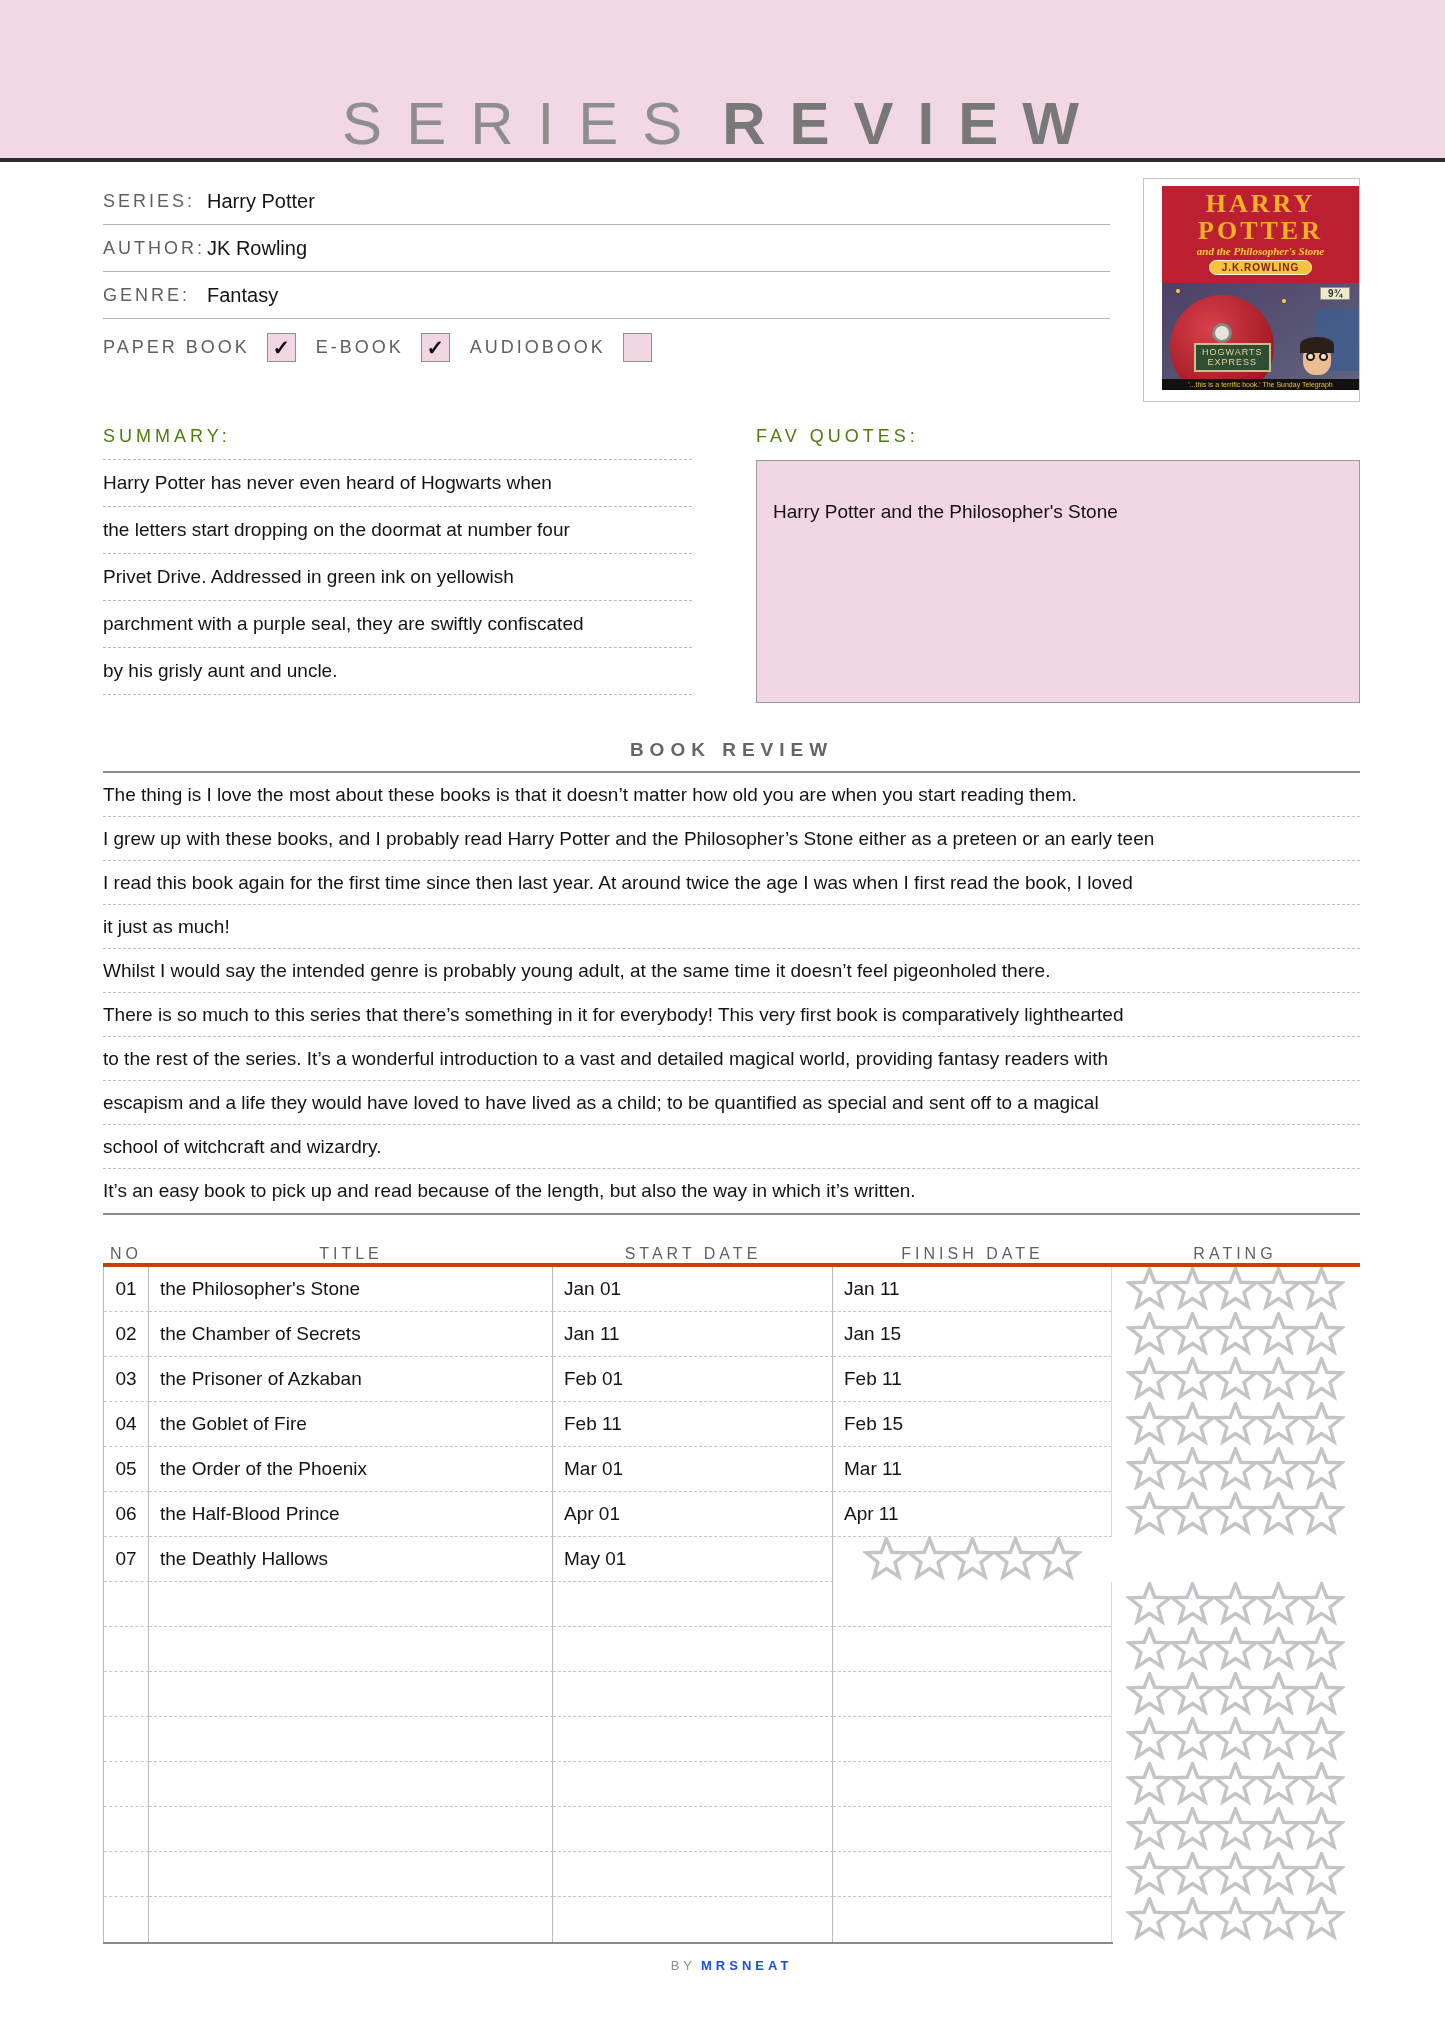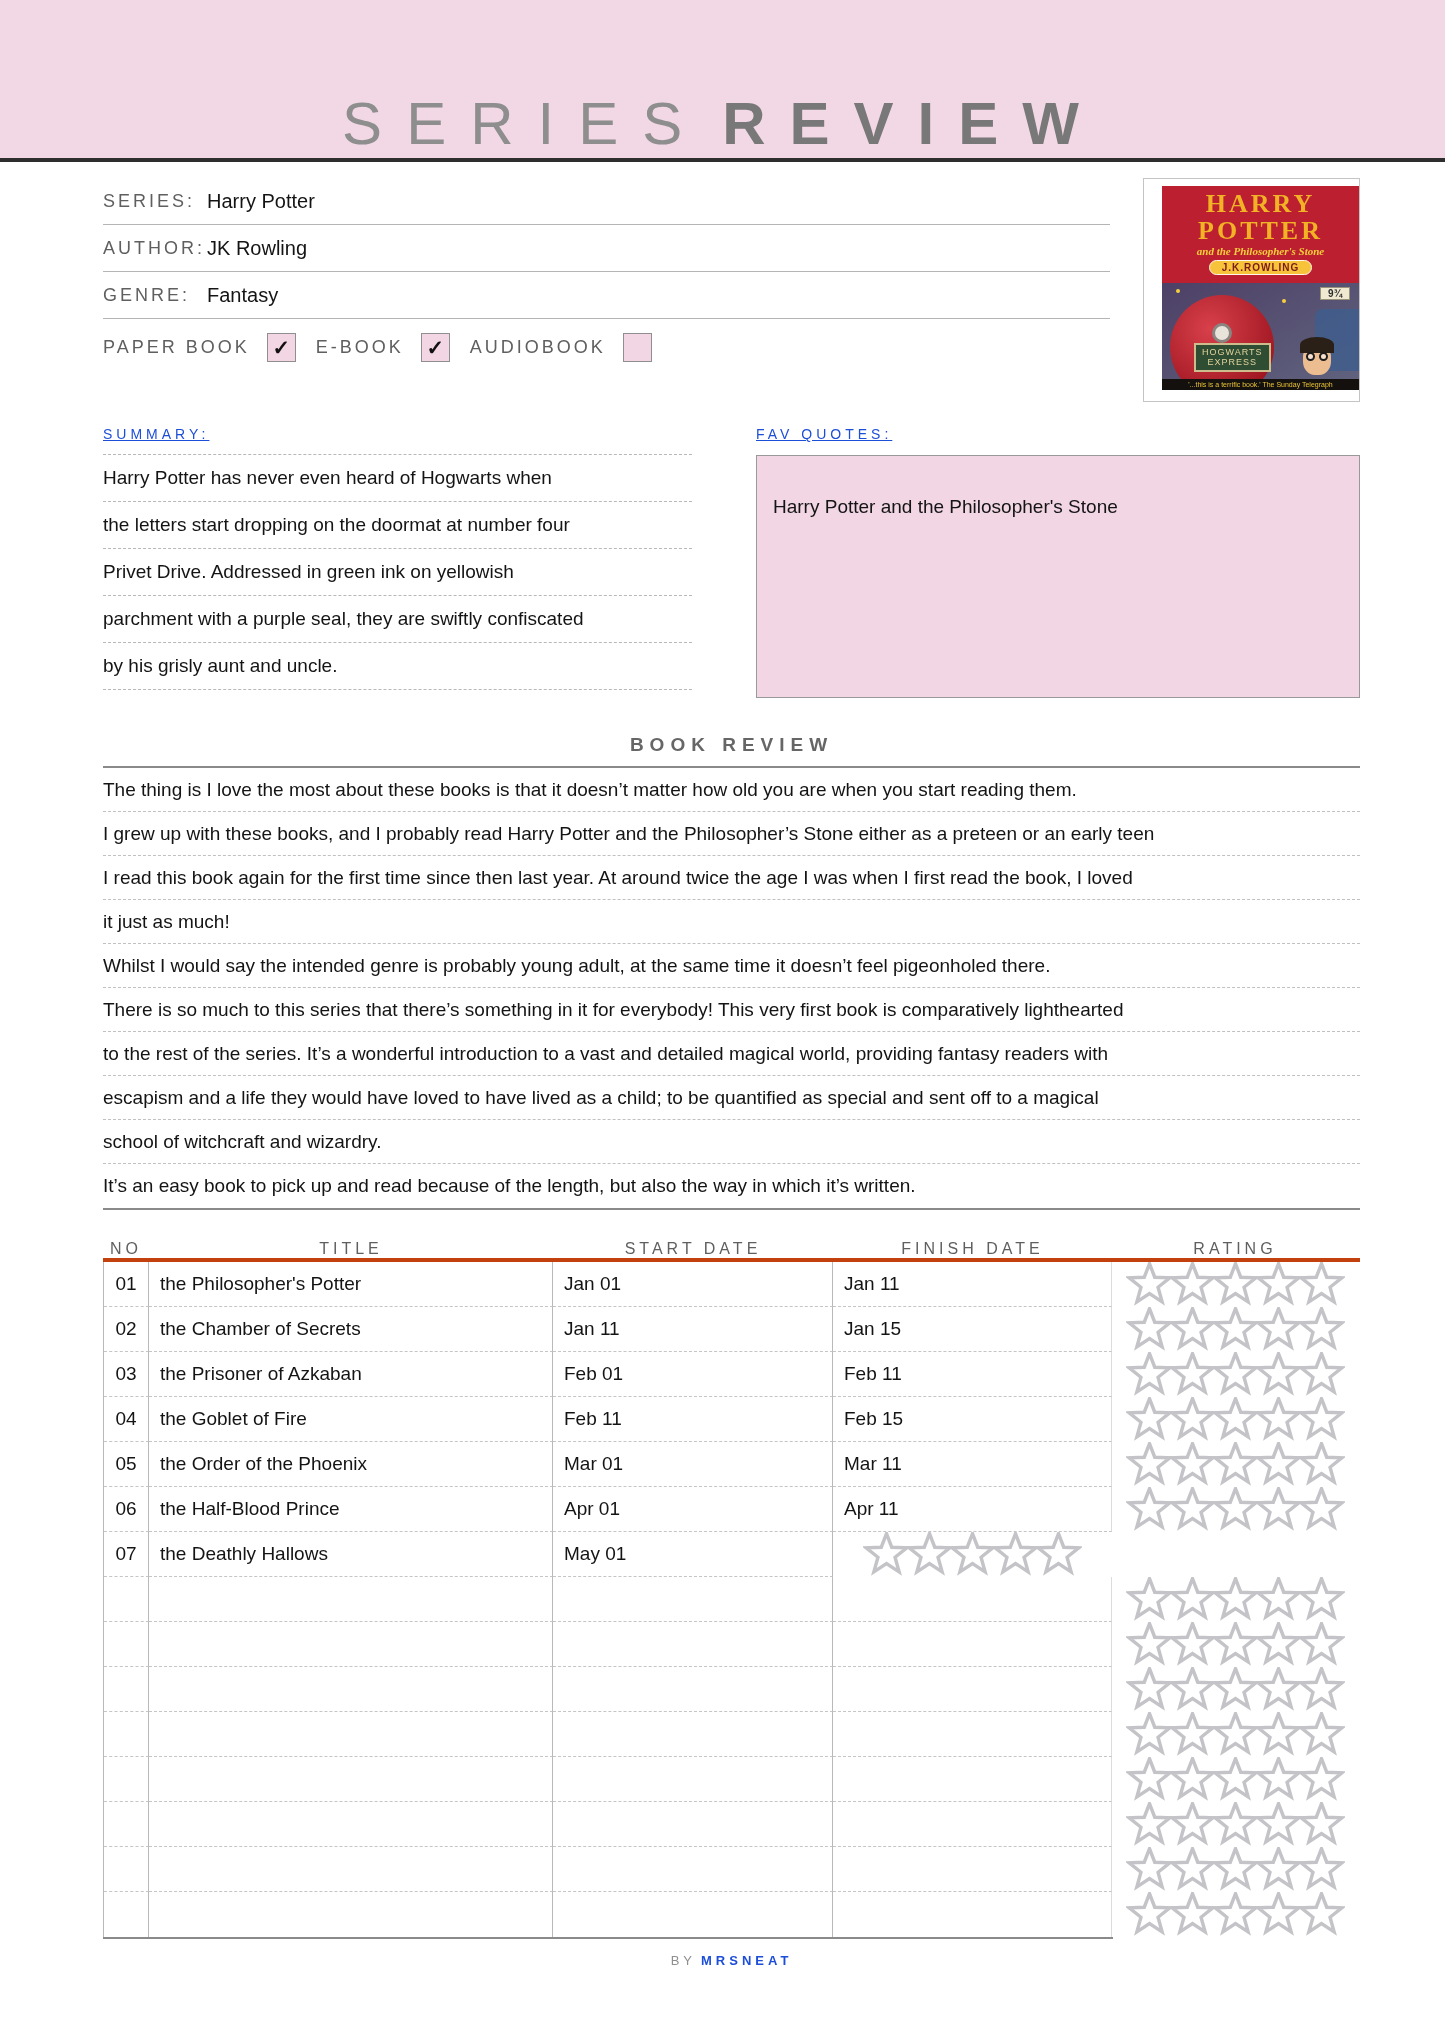--- a/index.html
+++ b/index.html
@@ -61,21 +61,21 @@
   .boy-face { position:absolute; bottom:4px; left:4px; width:28px; height:32px; background:#edbd92; border-radius:45% 45% 42% 42%; }
   .boy-hair { position:absolute; bottom:26px; left:1px; width:34px; height:16px; background:#2a2018; border-radius:50% 50% 0 0; }
   .lens { position:absolute; width:9px; height:9px; border:2px solid #1c1c1c; border-radius:50%; background:rgba(255,255,255,.55); bottom:18px; }
   .lens.l1 { left:7px; } .lens.l2 { left:20px; }
   .cover-strip { position:absolute; bottom:0; left:0; right:0; height:11px; background:#14100e; color:#e8c335;
                  font-size:7px; line-height:11px; text-align:center; white-space:nowrap; }
 
   
   .two-col { display:flex; margin-top:24px; }
   .summary-col { width:589px; flex:none; }
-  .sec-label { font-size:14px; letter-spacing:4px; color:#1d4ed8;text-decoration:underline; }
+  .sec-label { font-size:18px; letter-spacing:4px; color:#4d7c0f; }
   .summary-col .sec-label { padding-bottom:12px; border-bottom:1px dashed #b8b8b8; }
   .sum-line { height:47px; display:flex; align-items:center; border-bottom:1px dashed #b8b8b8; font-size:19px; }
   .quotes-col { margin-left:64px; flex:1; }
   .quotes-box { margin-top:13px; height:243px; background:#f2d6e4; border:1px solid #999999;
                 padding:40px 16px 0; font-size:19px; }
 
   
   .review-section { margin-top:36px; }
   .review-title { text-align:center; font-size:19px; letter-spacing:6px; color:#666; font-weight:bold;
                   padding-bottom:10px; border-bottom:2px solid #8a8a8a; }
@@ -211,21 +211,21 @@
     <div class="bt-header">
       <div class="bt-h">NO</div>
       <div class="bt-h">TITLE</div>
       <div class="bt-h">START DATE</div>
       <div class="bt-h">FINISH DATE</div>
       <div class="bt-h">RATING</div>
     </div>
     <div class="bt-body" id="table-body">
         <div class="bt-row">
           <div class="bt-cell c-no">01</div>
-          <div class="bt-cell c-title">the Philosopher's Potter</div>
+          <div class="bt-cell c-title">the Philosopher's Stone</div>
           <div class="bt-cell c-start">Jan 01</div>
           <div class="bt-cell c-finish">Jan 11</div>
           <div class="bt-cell c-rating">
             <svg viewBox="0 0 44 42" class="star">
               <polygon points="22,1.5 26.9,14.2 41,14.8 30,23.6 33.8,37.2 22,29.4 10.2,37.2 14,23.6 3,14.8 17.1,14.2"></polygon>
             </svg>
             <svg viewBox="0 0 44 42" class="star">
               <polygon points="22,1.5 26.9,14.2 41,14.8 30,23.6 33.8,37.2 22,29.4 10.2,37.2 14,23.6 3,14.8 17.1,14.2"></polygon>
             </svg>
             <svg viewBox="0 0 44 42" class="star">

